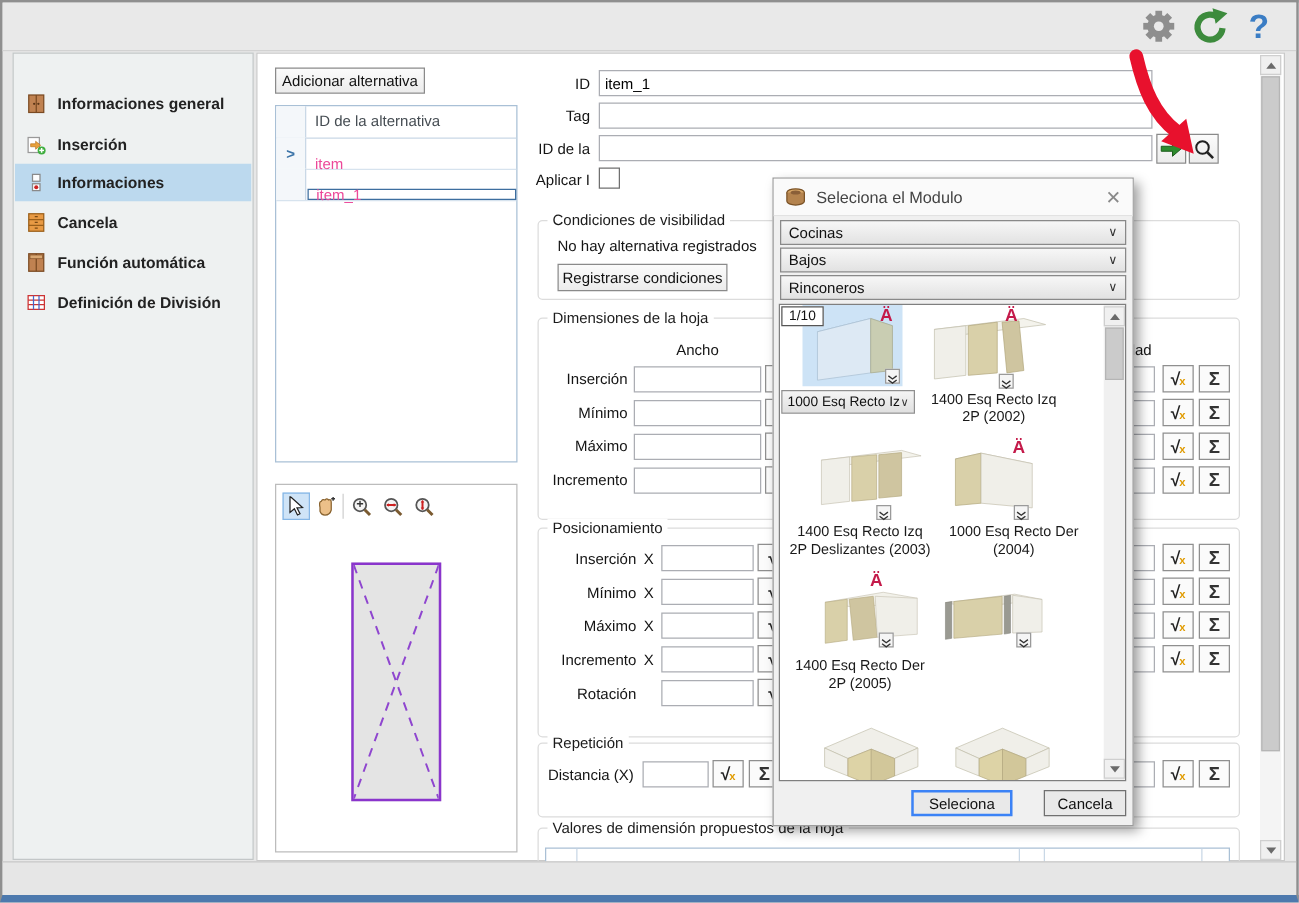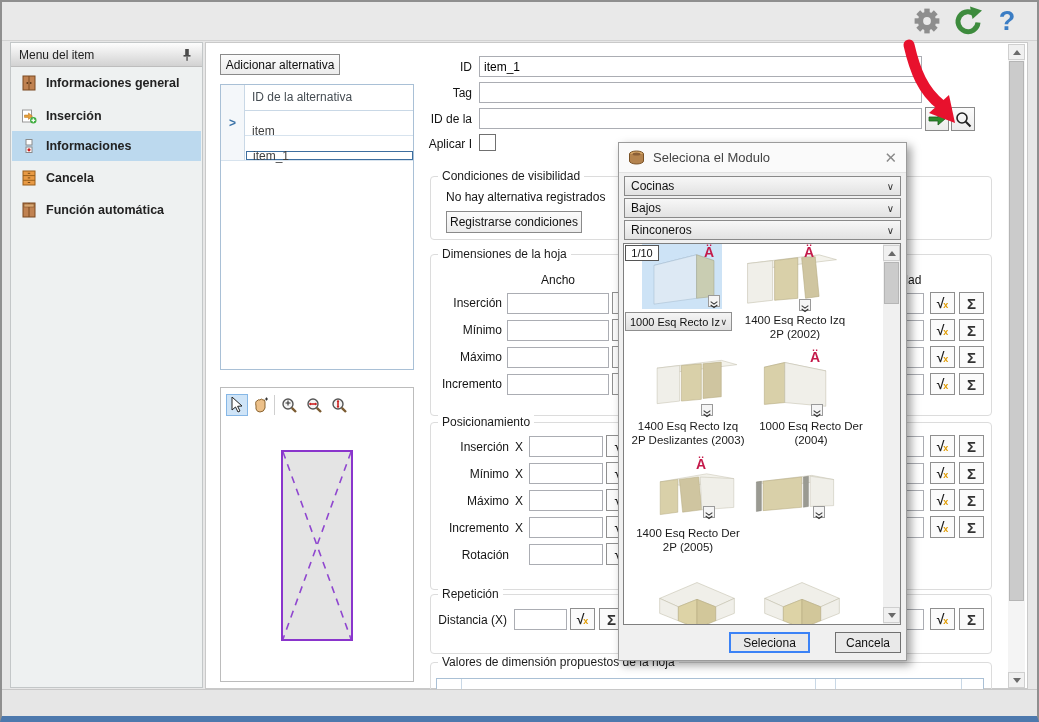--- a/index.html
+++ b/index.html
@@ -34,21 +34,21 @@
   .fbtn .sub{font-size:9px;color:#e09b00;font-weight:700;margin:5px 0 0 -1px;line-height:1;}
   .fbtn .sg{font-size:15px;color:#333;font-weight:700;line-height:1;}
   .colhdr{position:absolute;font-size:12px;color:#141414;text-align:center;z-index:3;}
   .chk{position:absolute;width:15px;height:15px;border:1px solid #707070;background:#fff;z-index:3;cursor:pointer;}
   
   .alt-table{position:absolute;left:218px;top:82px;width:194px;height:286px;border:1px solid #a9c0d6;background:#fff;box-sizing:border-box;z-index:3;}
   .alt-hdr{position:absolute;left:0;top:0;right:0;height:25px;border-bottom:1px solid #c9d8e6;}
   .alt-selcol{position:absolute;left:0;top:0;width:24px;bottom:0;background:#f4f7fa;border-right:1px solid #c9d8e6;box-sizing:border-box;}
   .alt-hdr-text{position:absolute;left:31px;top:5px;font-size:12px;color:#454c52;}
   .alt-row{position:absolute;left:0;right:0;height:25px;border-bottom:1px solid #d7e3ee;}
-  .alt-cell{position:absolute;left:25px;top:0;right:0;bottom:0;font-size:12px;color:#404040;display:flex;align-items:center;padding-left:6px;box-sizing:border-box;margin-top:16px;}
+  .alt-cell{position:absolute;left:25px;top:0;right:0;bottom:0;font-size:12px;color:#ec4899;display:flex;align-items:center;padding-left:6px;box-sizing:border-box;margin-top:16px;}
   .alt-sel{position:absolute;left:0;top:0;width:24px;bottom:0;background:#f4f7fa;border-right:1px solid #c9d8e6;
     display:flex;align-items:center;justify-content:center;font-size:12px;font-weight:bold;color:#3c74a8;box-sizing:border-box;}
   .alt-focus{border:1px solid #3d6e9f;}
   
   .preview{position:absolute;left:218px;top:385px;width:194px;height:295px;border:1px solid #bcbcbc;background:#fff;box-sizing:border-box;z-index:3;}
   .ptool{position:absolute;width:22px;height:22px;display:flex;align-items:center;justify-content:center;cursor:pointer;box-sizing:border-box;}
   .ptool.selected{background:#cfe4f7;border:1px solid #86b7e6;}
   .psep{position:absolute;width:1px;height:20px;background:#cfcfcf;}
   .pcanvas-rect{position:absolute;left:60px;top:62px;width:72px;height:191px;background:#e4e4e4;border:2px solid #8a35cc;box-sizing:border-box;}
   
@@ -112,29 +112,20 @@
         <path d="M23.5 9 A10 10 0 1 0 26 16.5" fill="none" stroke="#3d8b3d" stroke-width="5"></path>
         <polygon points="18,0.5 30,4.5 20.5,13" fill="#3d8b3d"></polygon>
       </svg>
     </div>
     <div class="ticon" style="left:990px;">
       <span class="help-glyph">?</span>
     </div>
   </div>
 
   <div class="sidebar">
-    <div class="sidebar-header">
-      <span>Menu del item</span>
-      <span class="sp"></span>
-      <svg class="pinicon" width="14" height="14" viewBox="0 0 14 14">
-        <rect x="5.2" y="1" width="3.6" height="6" fill="#4a4a4a"></rect>
-        <rect x="3.5" y="7" width="7" height="1.6" fill="#4a4a4a"></rect>
-        <rect x="6.4" y="8.6" width="1.3" height="4.2" fill="#4a4a4a"></rect>
-      </svg>
-    </div>
 
     <div class="side-item" style="top:25px;">
       <svg class="sideicon" viewBox="0 0 16 16">
         <rect x="2" y="1" width="12" height="14" fill="#c08251" stroke="#7a4a22"></rect>
         <line x1="8" y1="1" x2="8" y2="15" stroke="#7a4a22"></line>
         <circle cx="6.3" cy="8" r="0.9" fill="#5a3516"></circle>
           <circle cx="9.7" cy="8" r="0.9" fill="#5a3516"></circle>
       </svg>
       <span>Informaciones general</span>
     </div>
@@ -168,20 +159,30 @@
       <span>Cancela</span>
     </div>
     <div class="side-item" style="top:152px;">
       <svg class="sideicon" viewBox="0 0 16 16">
         <rect x="2" y="1" width="12" height="14" fill="#c08251" stroke="#7a4a22"></rect>
         <line x1="8" y1="1" x2="8" y2="15" stroke="#7a4a22"></line>
         <rect x="3" y="2" width="10" height="3" fill="#d9a873" stroke="#7a4a22" stroke-width="0.5"></rect>
       </svg>
       <span>Función automática</span>
     </div>
+    <div class="side-item" style="top:184px;">
+      <svg class="sideicon" viewBox="0 0 16 16">
+        <rect x="1.5" y="2.5" width="13" height="11" fill="#fff" stroke="#cc3333"></rect>
+        <line x1="1.5" y1="6" x2="14.5" y2="6" stroke="#cc3333"></line>
+        <line x1="1.5" y1="9.7" x2="14.5" y2="9.7" stroke="#cc3333"></line>
+        <line x1="5.8" y1="2.5" x2="5.8" y2="13.5" stroke="#4466cc"></line>
+        <line x1="10.2" y1="2.5" x2="10.2" y2="13.5" stroke="#4466cc"></line>
+      </svg>
+      <span>Definición de División</span>
+    </div>
   </div>
 
   <div class="main-bg"></div>
 
   <div class="btn" style="left:218px;top:52px;width:120px;height:21px;">Adicionar alternativa</div>
 
   <div class="alt-table">
     <div class="alt-hdr">
       <div class="alt-selcol"></div>
       <div class="alt-hdr-text">ID de la alternativa</div>

